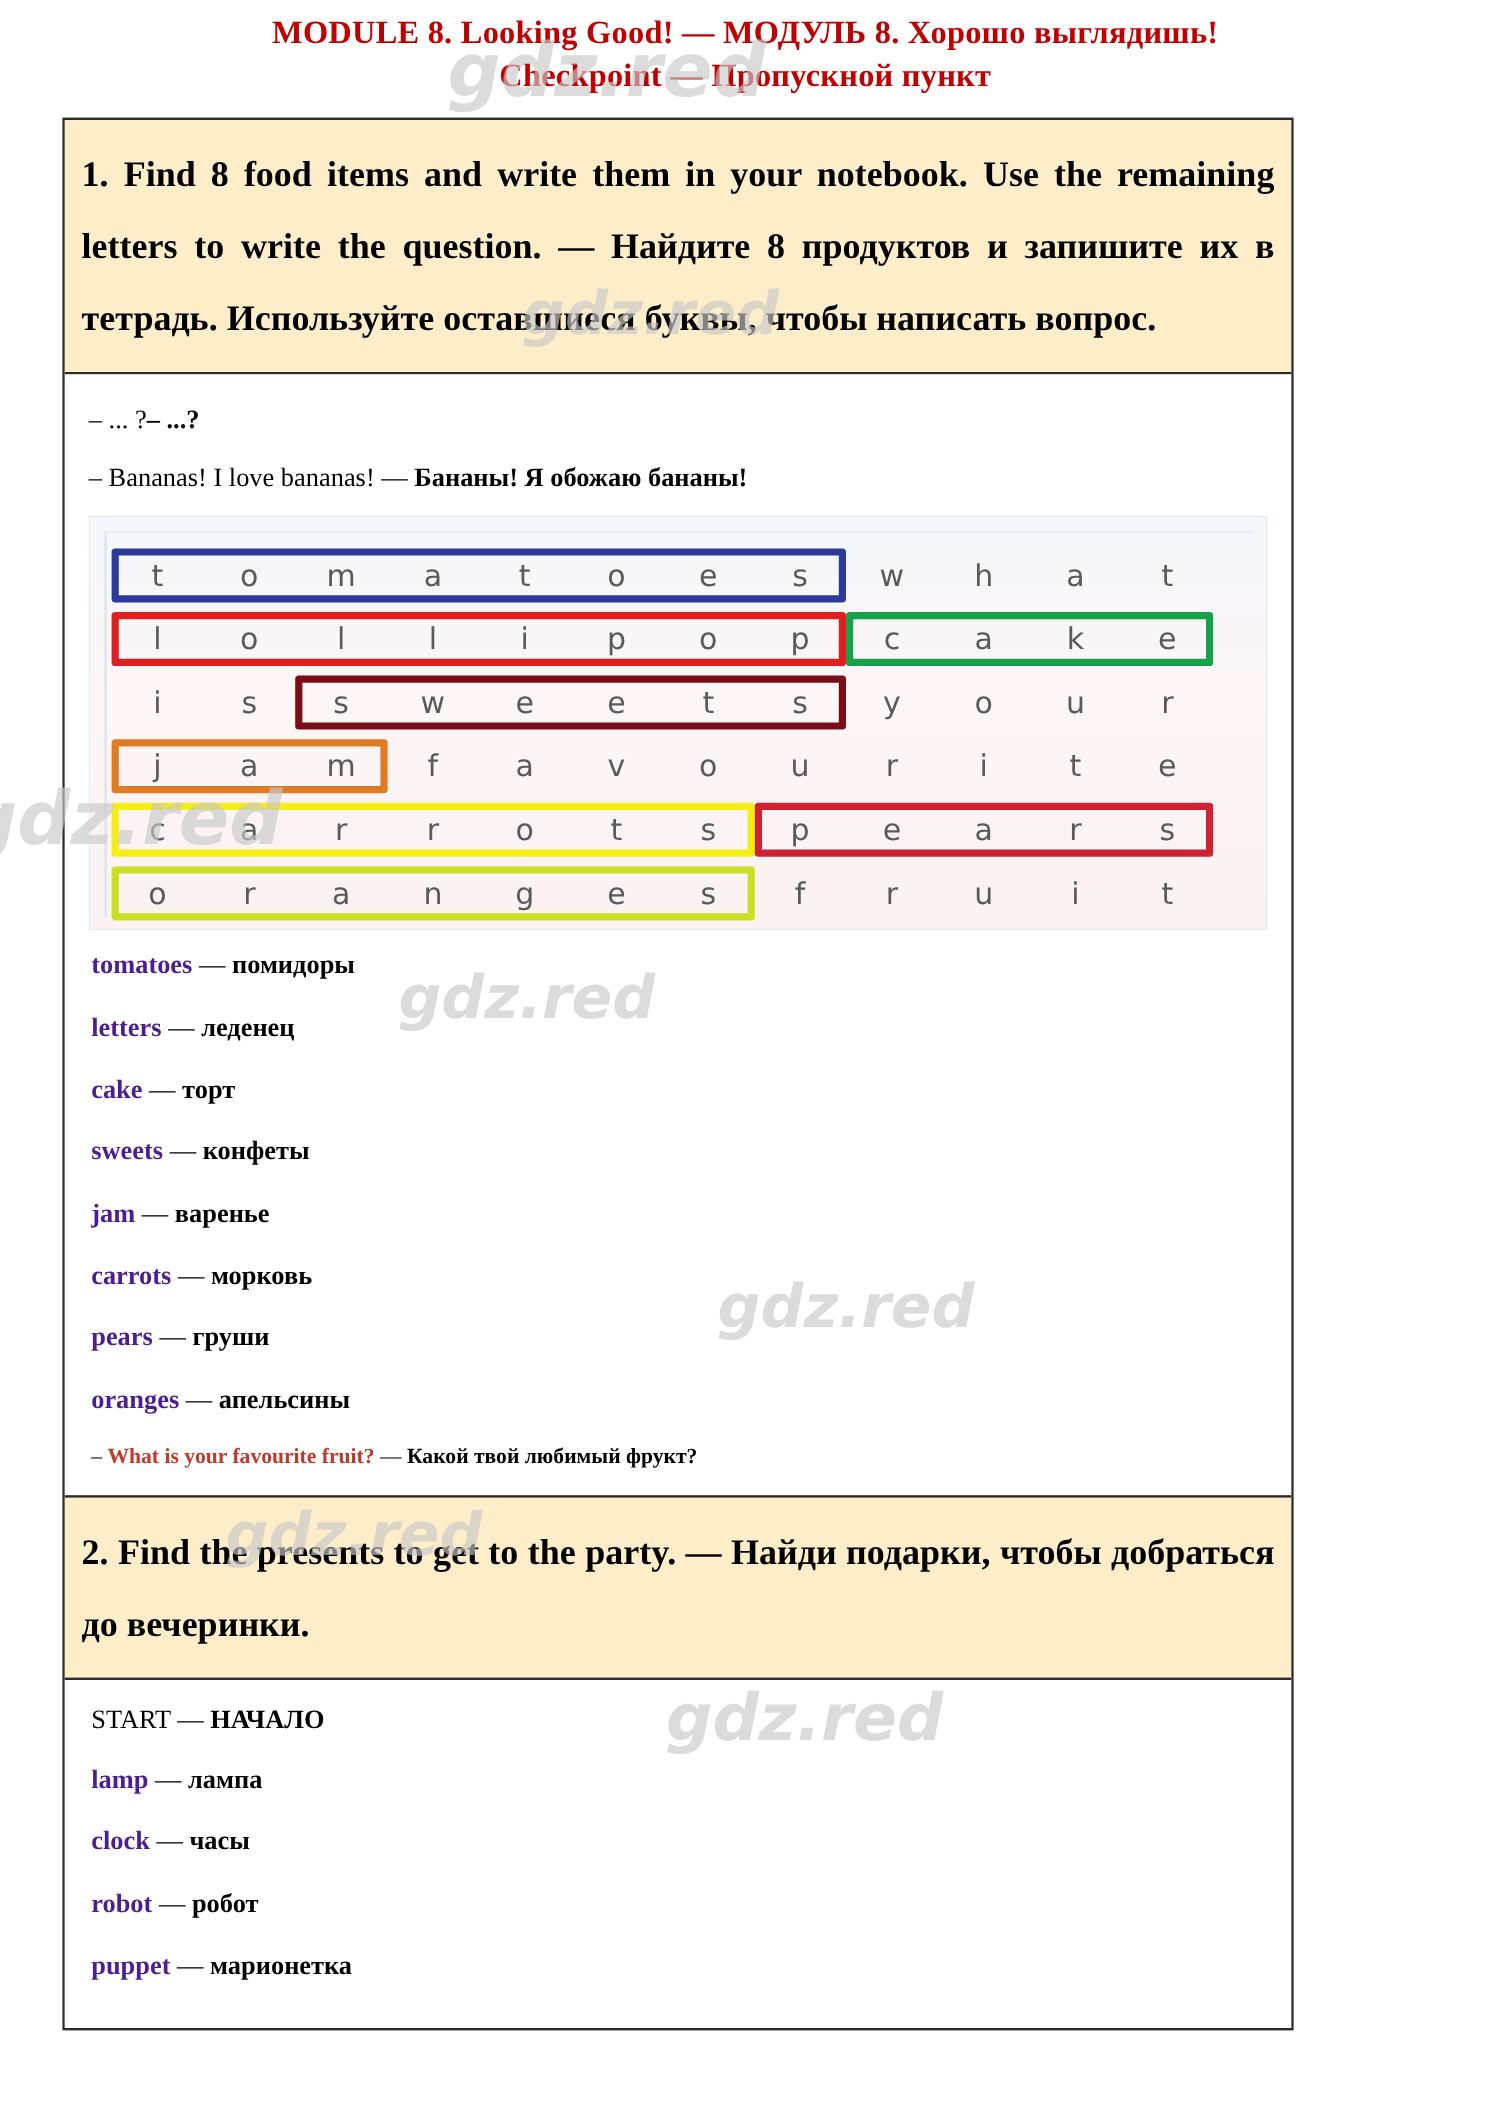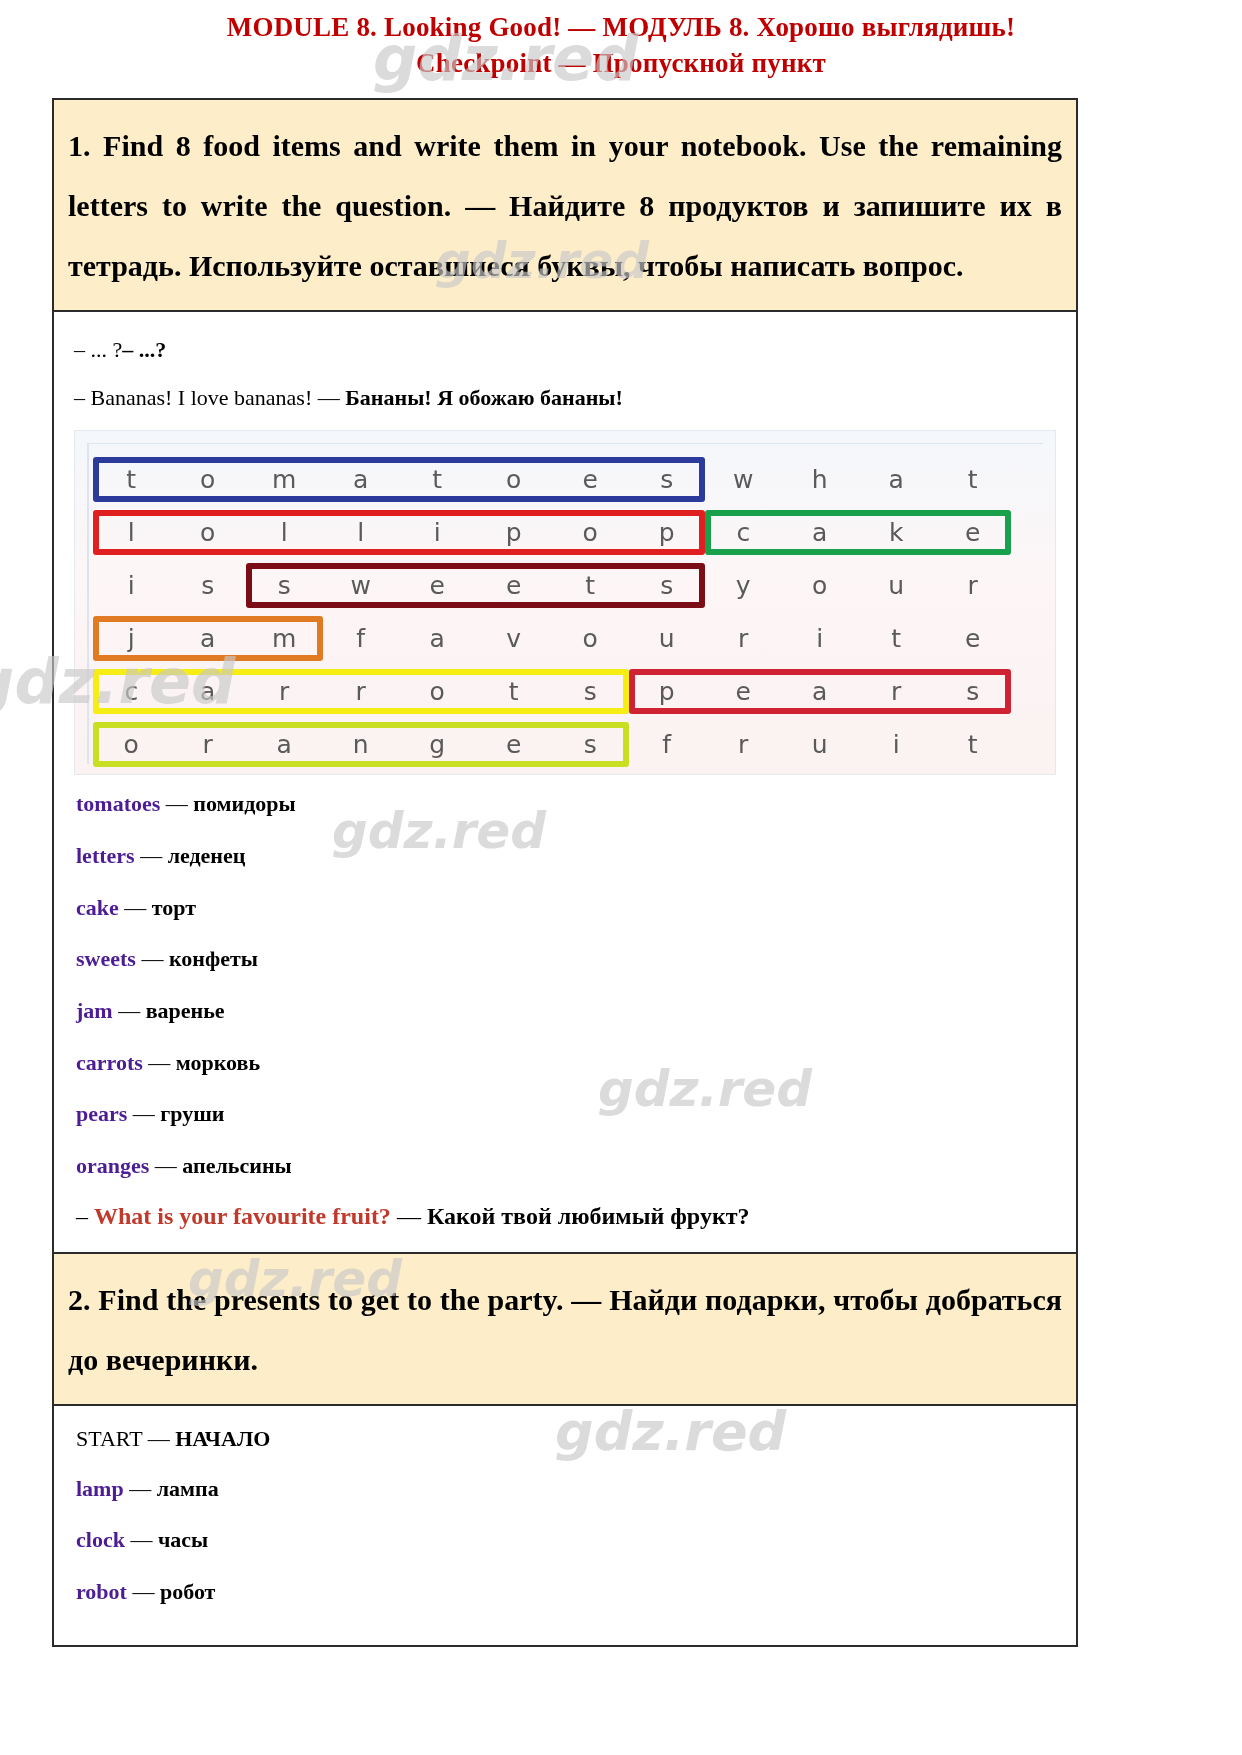--- a/index.html
+++ b/index.html
@@ -132,21 +132,21 @@
     color: #4c1d95;
     font-weight: bold;
   }
   .vocab-ru {
     color: #000;
     font-weight: bold;
   }
   .dash { color:#000; font-weight: normal; }
 
   .answer-q {
-    font-size: 24px;
+    font-size: 18px;
     margin: 6px 0 6px 8px;
     color: #000;
   }
   .answer-q .en { color: #c0392b; font-weight: bold; }
   .answer-q .ru { color: #000; font-weight: bold; }
 
   
   .start-line {
     font-size: 22px;
     margin: 6px 0 22px 8px;
@@ -308,16 +308,17 @@
   </div>
 
   <div class="answer-band">
     <div class="start-line">
       <span class="lbl">START</span><span> — </span><span class="ru">НАЧАЛО</span>
     </div>
     <div class="vocab" id="vocab-2">
         <div class="vocab-row"><span class="vocab-en">lamp</span><span class="dash"> — </span><span class="vocab-ru">лампа</span></div>
         <div class="vocab-row"><span class="vocab-en">clock</span><span class="dash"> — </span><span class="vocab-ru">часы</span></div>
         <div class="vocab-row"><span class="vocab-en">robot</span><span class="dash"> — </span><span class="vocab-ru">робот</span></div>
+        <div class="vocab-row"><span class="vocab-en">puppet</span><span class="dash"> — </span><span class="vocab-ru">марионетка</span></div>
       </div>
   </div>
 
 </div>
 
 </body></html>

